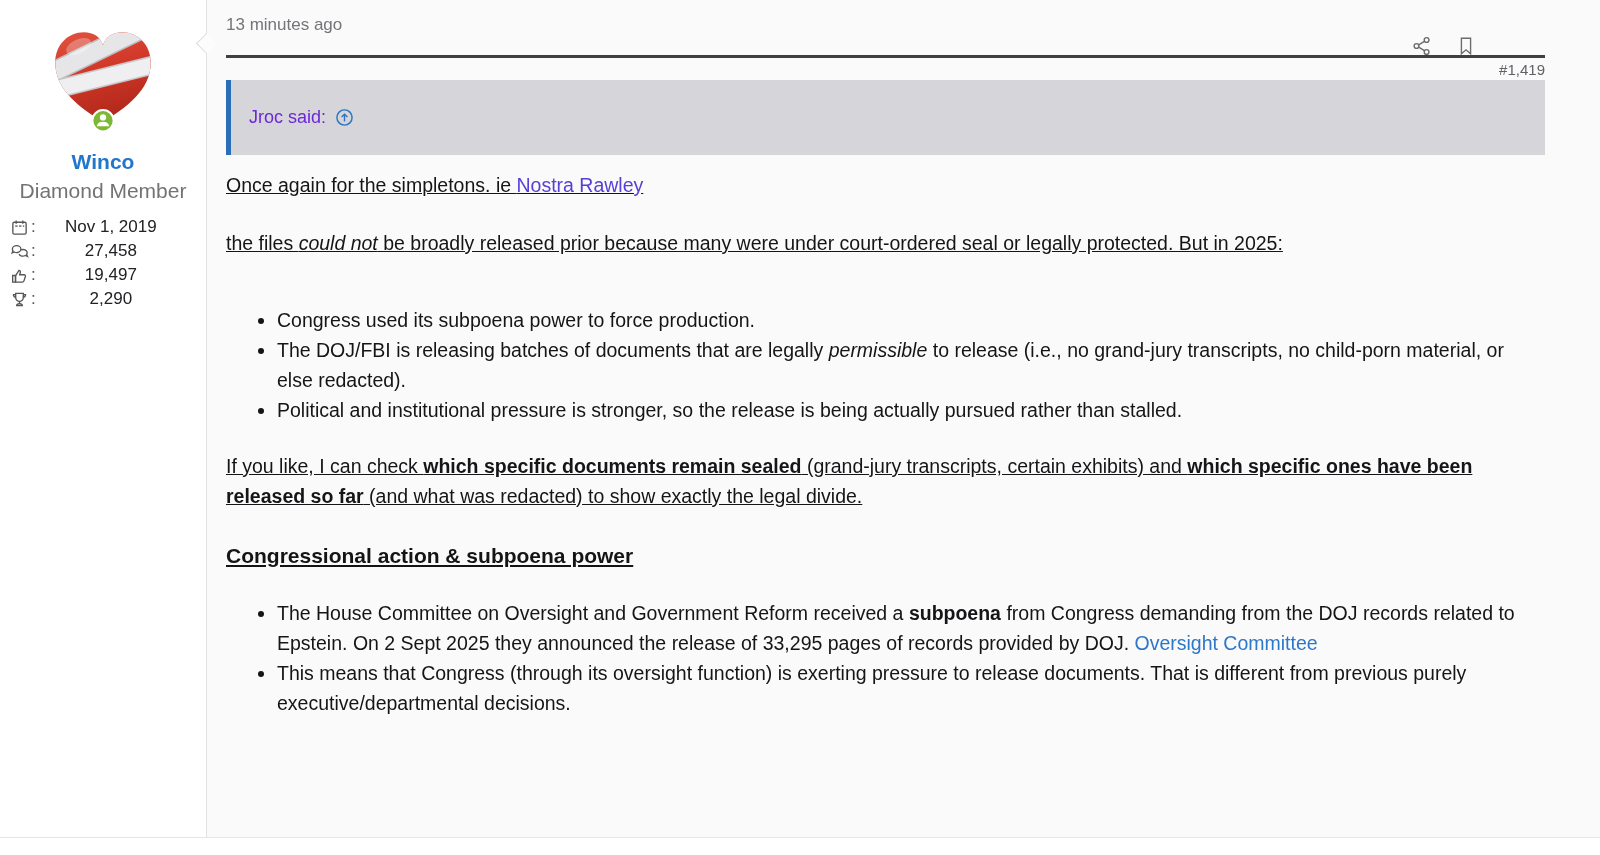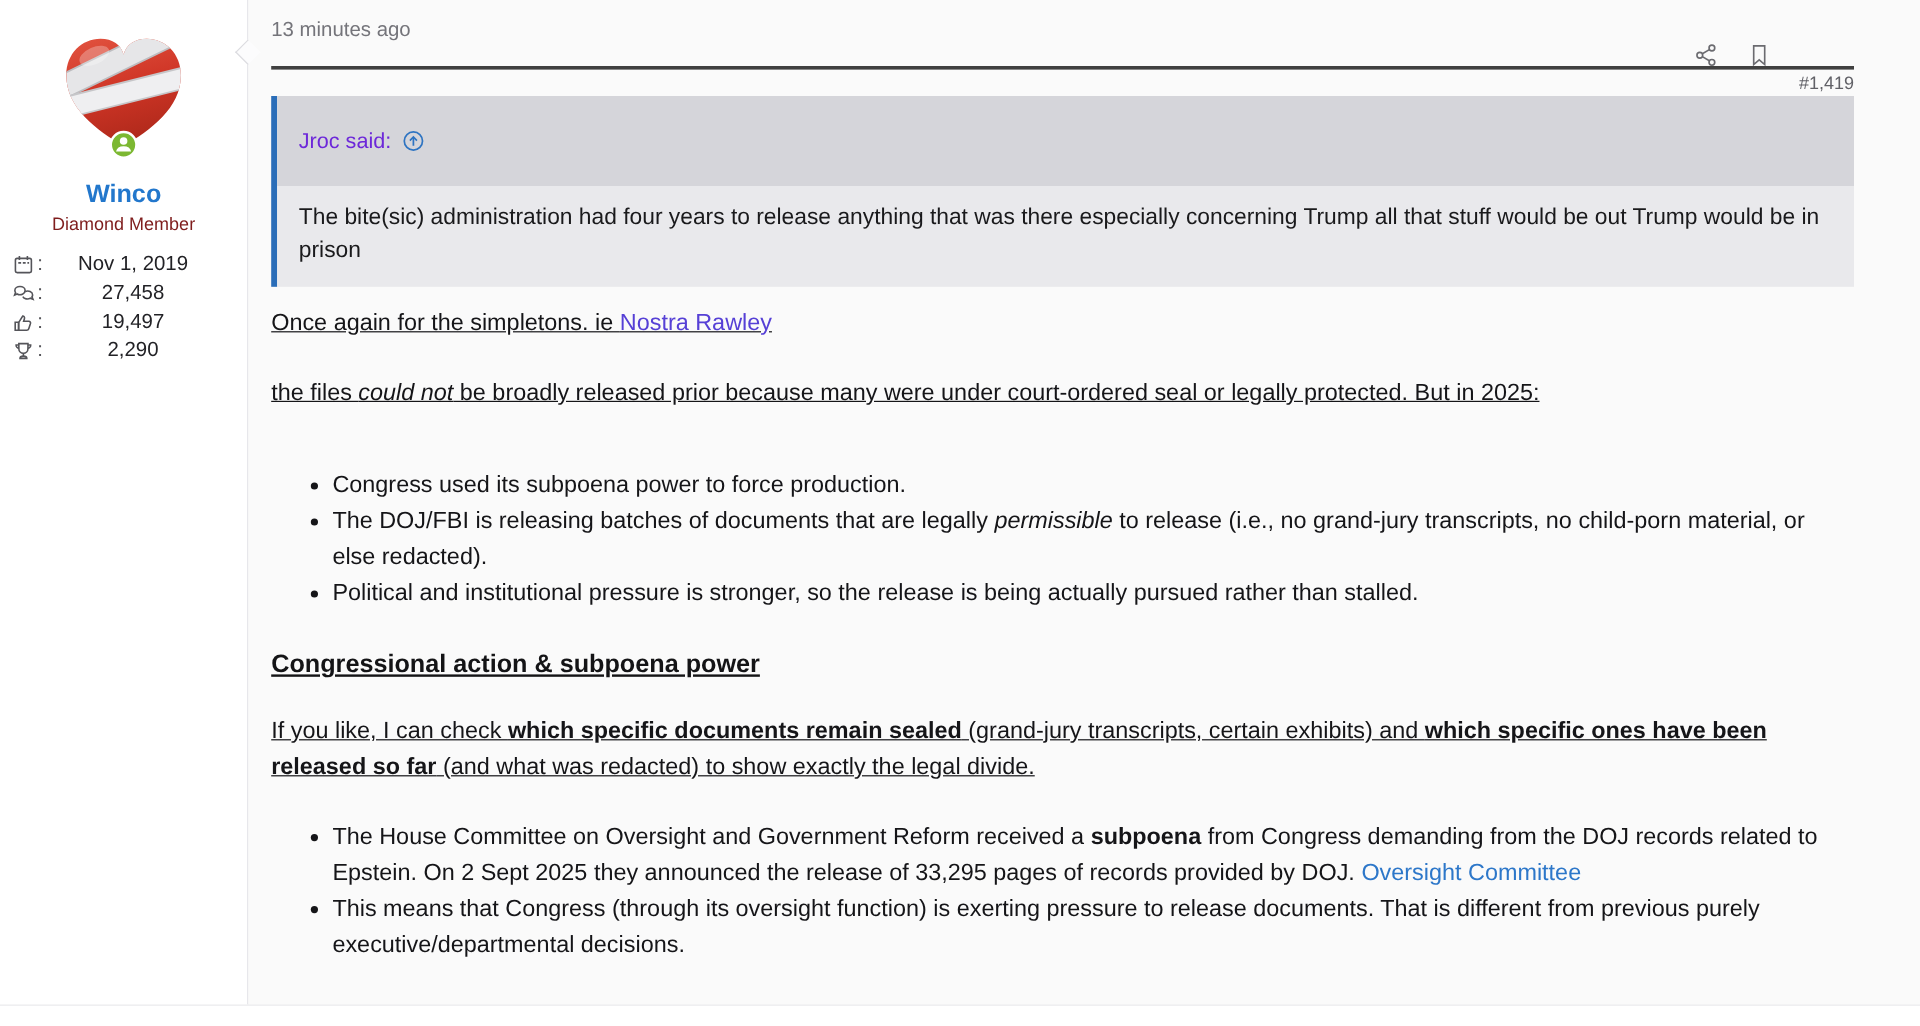--- a/index.html
+++ b/index.html
@@ -30,22 +30,22 @@
   }
   .username {
     text-align: center;
     font-size: 21px; font-weight: 700;
     color: #2277cc;
     margin-top: 12px;
     cursor: pointer;
   }
   .usertitle {
     text-align: center;
-    font-size: 15px;
-    color: #7f1d1d;
+    font-size: 21px;
+    color: #737373;
     margin-top: 5px;
   }
   .stats { margin-top: 12px; padding: 0 20px 0 10px; }
   .stat-row {
     display: flex; align-items: center;
     font-size: 17px; line-height: 24px;
     color: #222226;
   }
   .stat-ic { width: 20px; height: 20px; display: inline-flex; align-items: center; }
   .stat-ic svg { width: 19px; height: 19px; }
@@ -225,36 +225,35 @@
 
       <div class="quote">
         <div class="quote-header">
           <span>Jroc said:</span>
           <svg viewBox="0 0 20 20" fill="none" stroke="#2e74c2" stroke-width="1.5">
             <circle cx="10" cy="10" r="8"></circle>
             <line x1="10" y1="14.2" x2="10" y2="7"></line>
             <path d="M6.9 9.6 L10 6.5 L13.1 9.6"></path>
           </svg>
         </div>
-        <div class="quote-body">The bite(sic) administration had four years to release anything that was there especially concerning Trump all that stuff would be out Trump would be in prison</div>
       </div>
 
       <p class="para p1"><span>Once again for the simpletons. ie </span><span class="lkp">Nostra Rawley</span></p>
 
       <p class="para p2"><span>the files </span><span class="it">could not</span><span> be broadly released prior because many were under court-ordered seal or legally protected. But in 2025:</span></p>
 
       <ul class="blist list1">
         <li><span>Congress used its subpoena power to force production.</span></li>
         <li><span>The DOJ/FBI is releasing batches of documents that are legally </span><span class="it">permissible</span><span> to release (i.e., no grand-jury transcripts, no child-porn material, or else redacted).</span></li>
         <li><span>Political and institutional pressure is stronger, so the release is being actually pursued rather than stalled.</span></li>
       </ul>
 
+      <p class="para p3"><span>If you like, I can check </span><span class="bd">which specific documents remain sealed</span><span> (grand-jury transcripts, certain exhibits) and </span><span class="bd">which specific ones have been released so far</span><span> (and what was redacted) to show exactly the legal divide.</span></p>
+
       <p class="para subhead">Congressional action &amp; subpoena power</p>
-
-      <p class="para p3"><span>If you like, I can check </span><span class="bd">which specific documents remain sealed</span><span> (grand-jury transcripts, certain exhibits) and </span><span class="bd">which specific ones have been released so far</span><span> (and what was redacted) to show exactly the legal divide.</span></p>
 
       <ul class="blist list2">
         <li><span>The House Committee on Oversight and Government Reform received a </span><span class="bd">subpoena</span><span> from Congress demanding from the DOJ records related to Epstein. On 2 Sept 2025 they announced the release of 33,295 pages of records provided by DOJ. </span><span class="lk">Oversight Committee</span></li>
         <li><span>This means that Congress (through its oversight function) is exerting pressure to release documents. That is different from previous purely executive/departmental decisions.</span></li>
       </ul>
 
     </article>
   </main>
 </div>
 

